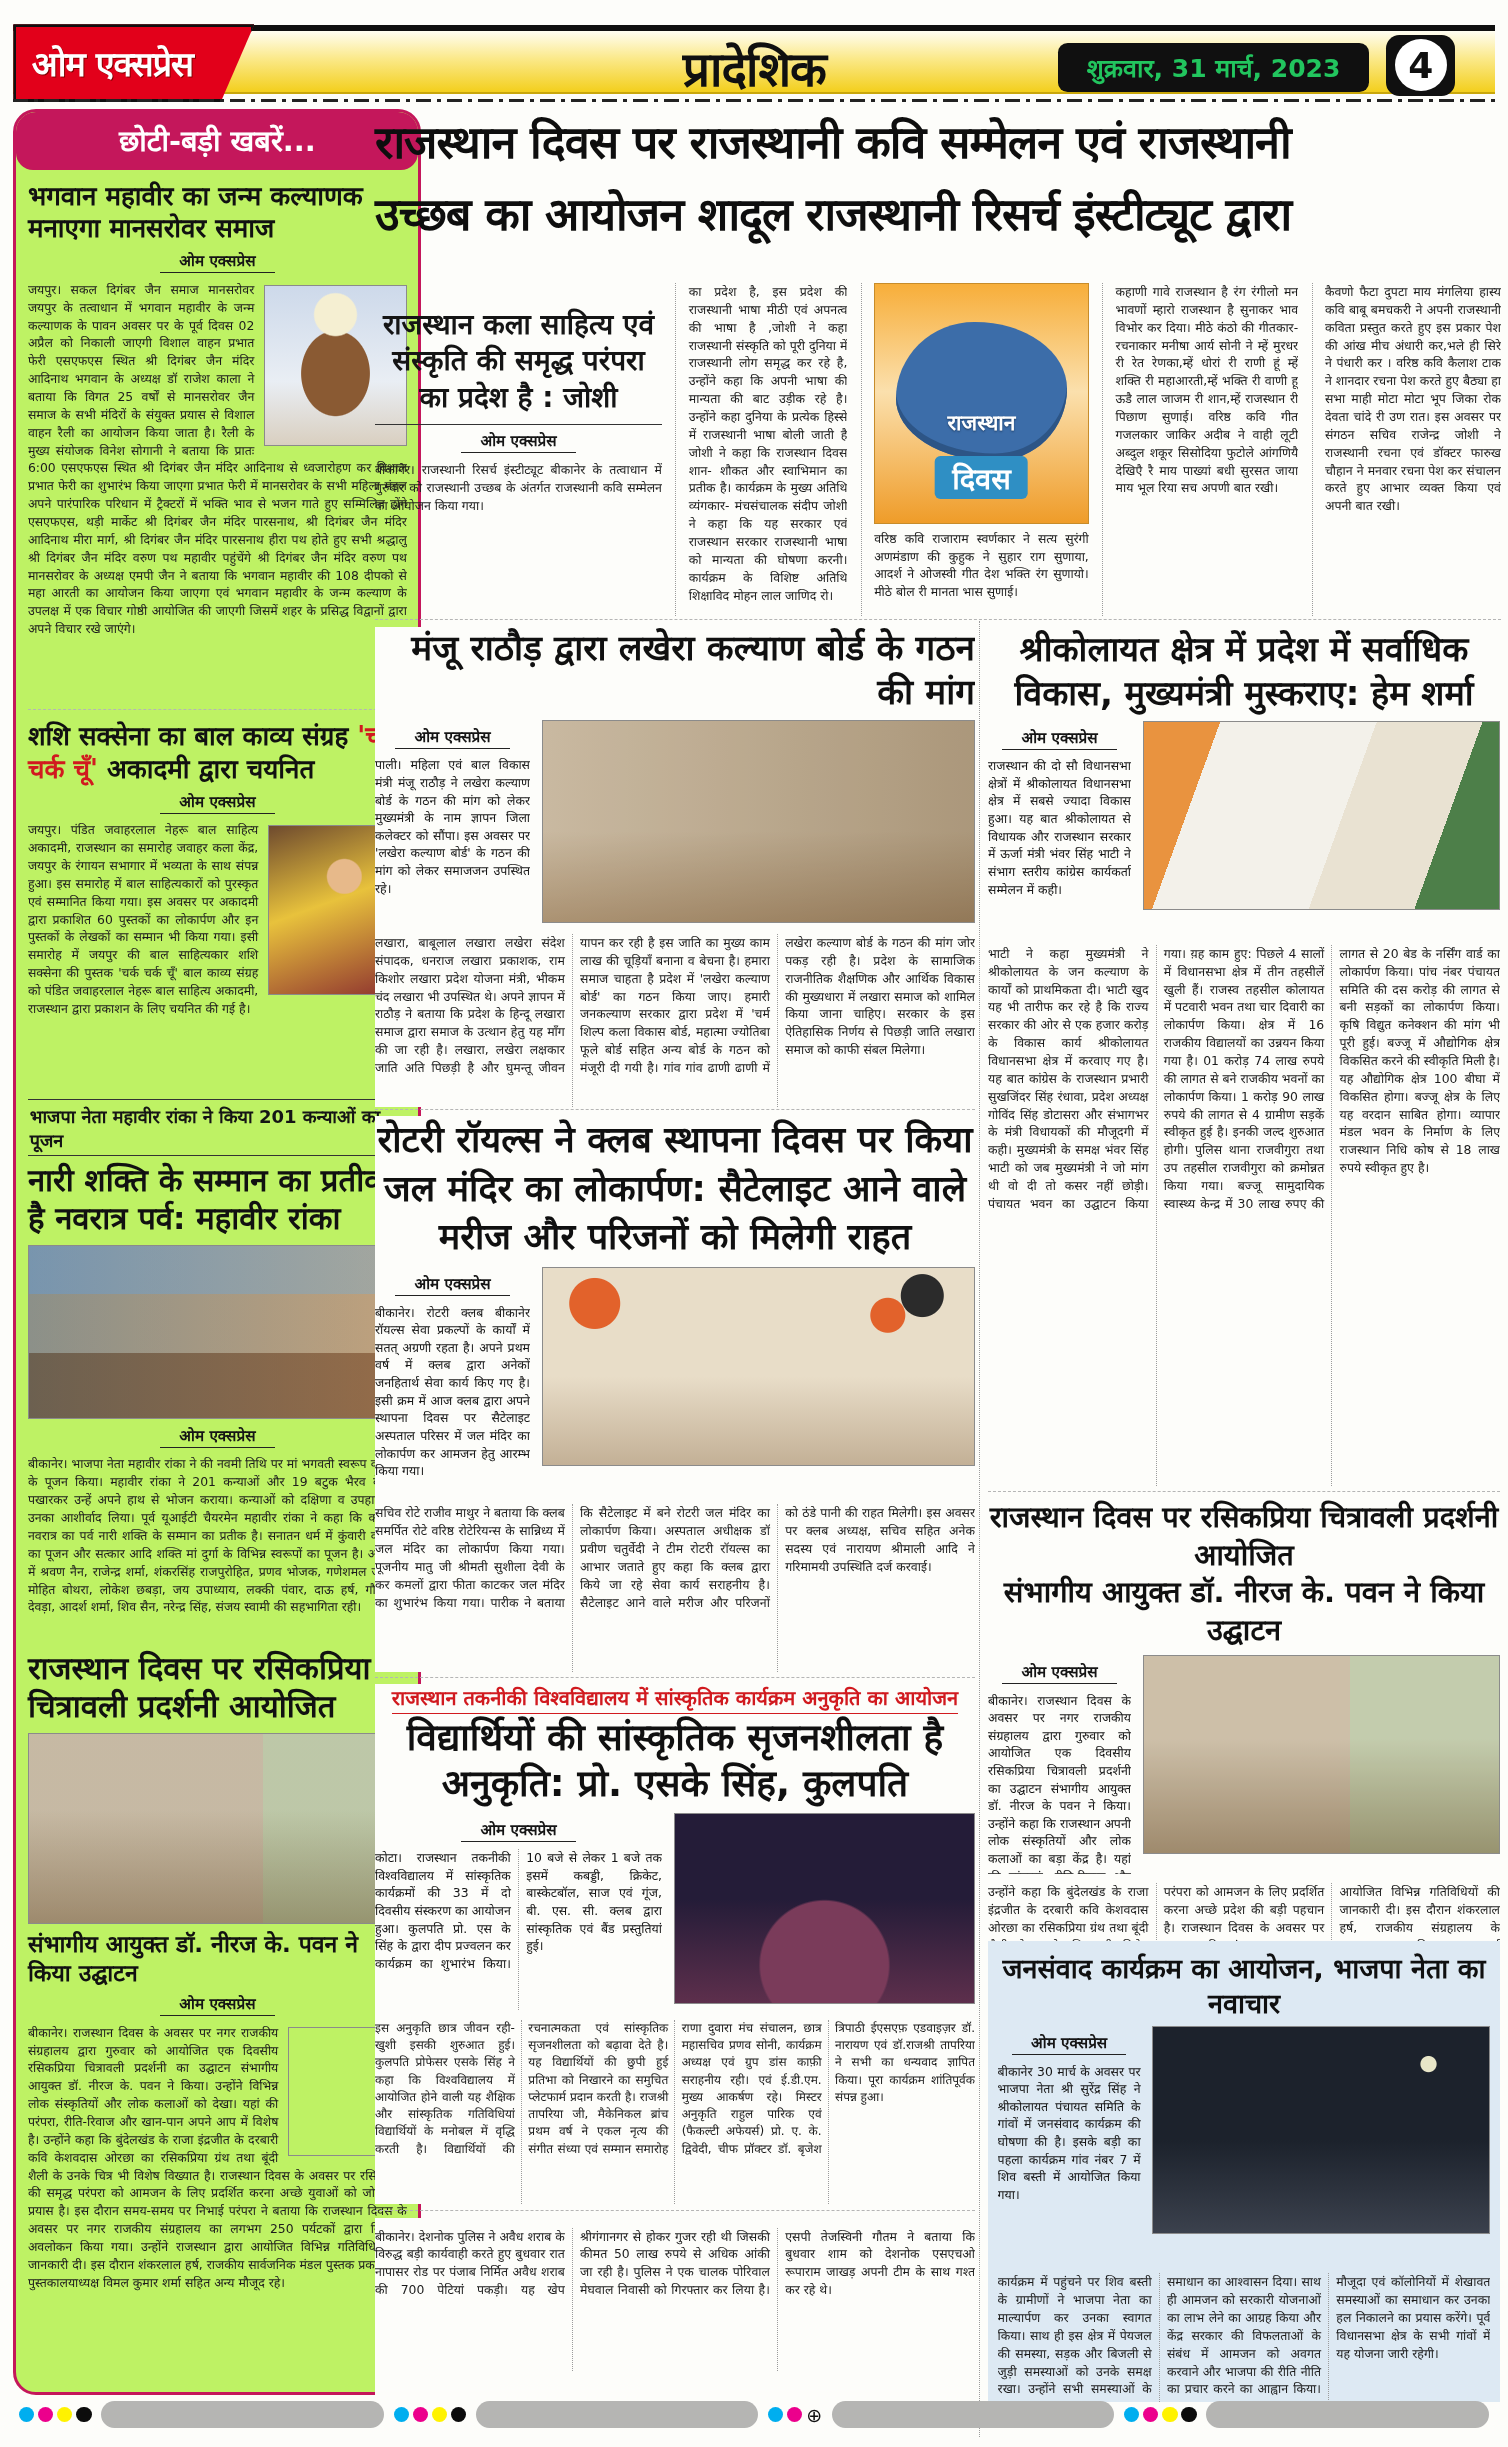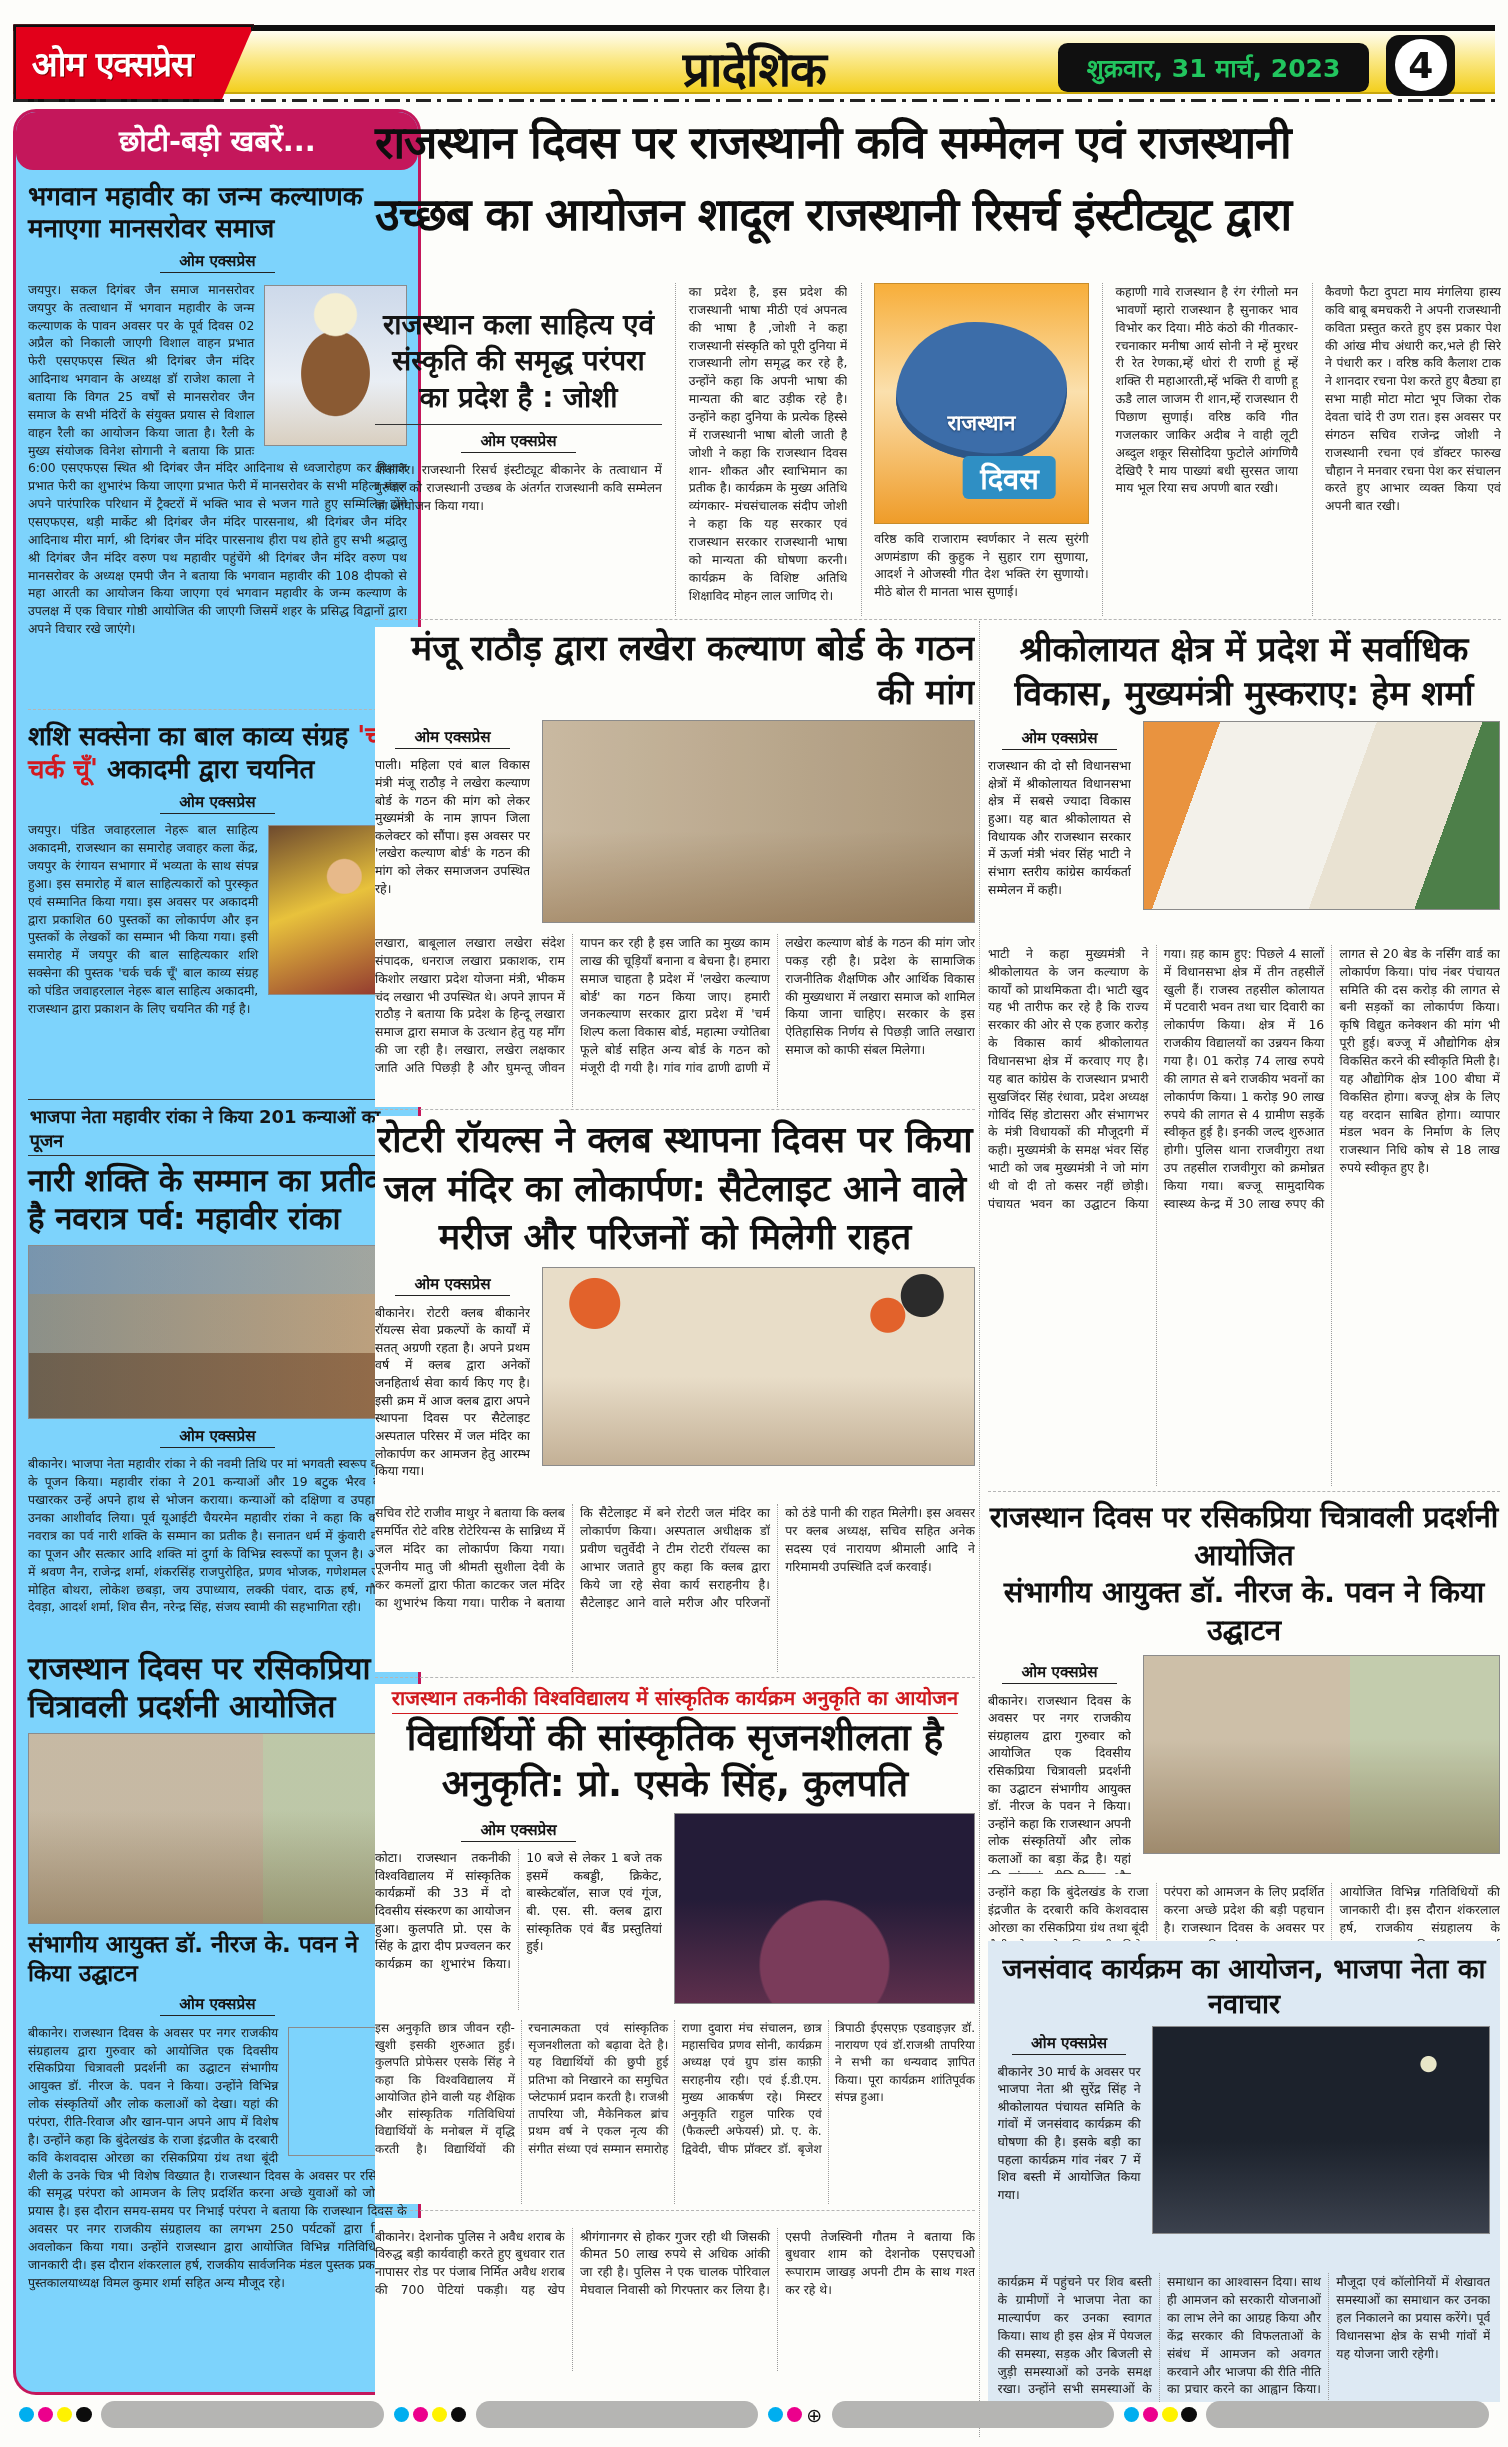--- a/index.html
+++ b/index.html
@@ -26,39 +26,39 @@
   .byline span { display:inline-block; font-weight:700; font-size:15.3px; border-bottom:1.9px solid #222; padding:0 19px 1.9px; }
   .body-txt { font-size:12.4px; line-height:1.44; text-align:justify; color:#1c1c1c; }
   .cols-3 { column-count:3; column-gap:15.3px; column-rule:1px dotted #9b9b9b; overflow:hidden; }
   .cols-2 { column-count:2; column-gap:15.3px; column-rule:1px dotted #9b9b9b; overflow:hidden; }
   .cols-4 { column-count:4; column-gap:13.4px; column-rule:1px dotted #9b9b9b; overflow:hidden; }
   .photo { border:1px solid #8b8b8b; }
   .sep { border-top:1.9px dashed #b5b5b5; margin:9.6px 0; }
 
   
   .left-col { position:absolute; left:13.4px; top:109px; width:408px; height:2286px;
-    border:3.8px solid #c4175b; border-radius:23px; overflow:hidden; background:#7dd3fc; }
+    border:3.8px solid #c4175b; border-radius:23px; overflow:hidden; background:#bef264; }
   .left-banner { background:#c4175b; color:#fff; font-size:29px; font-weight:800; text-align:center; padding:7.6px 0 11.5px; border-radius:0 0 17px 17px; }
   .left-inner { padding:9.6px 11.5px; }
   .lh1 { font-size:26px; font-weight:800; line-height:1.25; color:#111; }
   .lh1 .red { color:#d11a1f; }
   .kicker-box { border-top:1.9px solid #333; border-bottom:1.9px solid #333; font-size:18px; font-weight:700; padding:3.8px 1.9px; margin:9.6px 0 5.7px; }
   .lh2 { font-size:31px; font-weight:800; line-height:1.22; color:#111; }
   .float-img { float:right; margin:3.8px 0 5.7px 9.6px; }
 
   
   .main-headline { position:absolute; left:375px; top:107px; width:1126px; font-size:45px; font-weight:800; line-height:1.6; color:#0e0e0e; letter-spacing:-1px; }
   .topstory { position:absolute; left:375px; top:283px; width:1126px; height:333px; display:flex; gap:13.4px; }
   .ts-col { overflow:hidden; }
   .ts-col + .ts-col { border-left:1px dotted #9b9b9b; padding-left:12.4px; }
   .ts-subhead { font-size:28px; font-weight:800; text-align:center; line-height:1.3; border-bottom:1.9px solid #333; padding-bottom:7.6px; }
   .rd-logo { width:100%; height:241px; background:linear-gradient(180deg,#f7ae3a 0%,#fbe0ad 45%,#ef9c29 100%); border:1px solid #c78c2a; position:relative; overflow:hidden; }
   .rd-blob { position:absolute; left:10%; top:16%; width:80%; height:58%; background:#3c6da9; border-radius:46% 54% 42% 58%/55% 48% 52% 45%; box-shadow:inset 0 -7.6px 0 #2d5586; }
   .rd-t1 { position:absolute; left:0; right:0; top:52%; text-align:center; color:#fff; font-weight:700; font-size:21px; text-shadow:0 1px 1.9px #1d3c63; }
-  .rd-t2 { position:absolute; left:50%; transform:translateX(-50%); top:72%; background:#2f8fc4; color:#fff; font-weight:800; font-size:29px; padding:1.9px 17px; border-radius:5.7px;margin-left:28px; }
+  .rd-t2 { position:absolute; left:50%; transform:translateX(-50%); top:72%; background:#2f8fc4; color:#fff; font-weight:800; font-size:29px; padding:1.9px 17px; border-radius:5.7px; }
 
   .story { position:absolute; background:#fdfdfa; }
   .story .hl { font-weight:800; text-align:center; color:#101010; }
   .row { display:flex; gap:11.5px; margin-top:5.7px; }
   .intro-col { font-size:12.4px; line-height:1.42; text-align:justify; overflow:hidden; }
 
   .v-divider { position:absolute; left:979px; top:621px; height:1816px; border-left:1px dotted #9b9b9b; }
   .h-rule { position:absolute; border-top:1.9px dashed #b5b5b5; }
 
   .kicker-red { text-align:center; margin-bottom:3.8px; }

